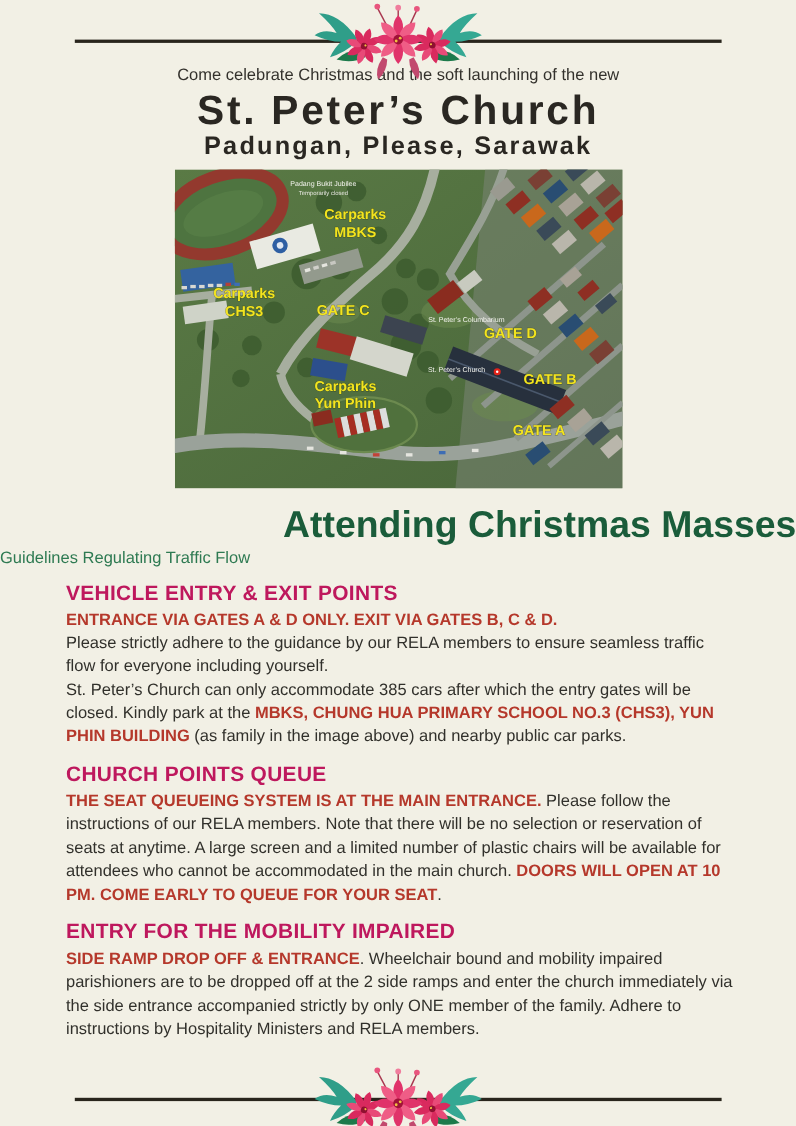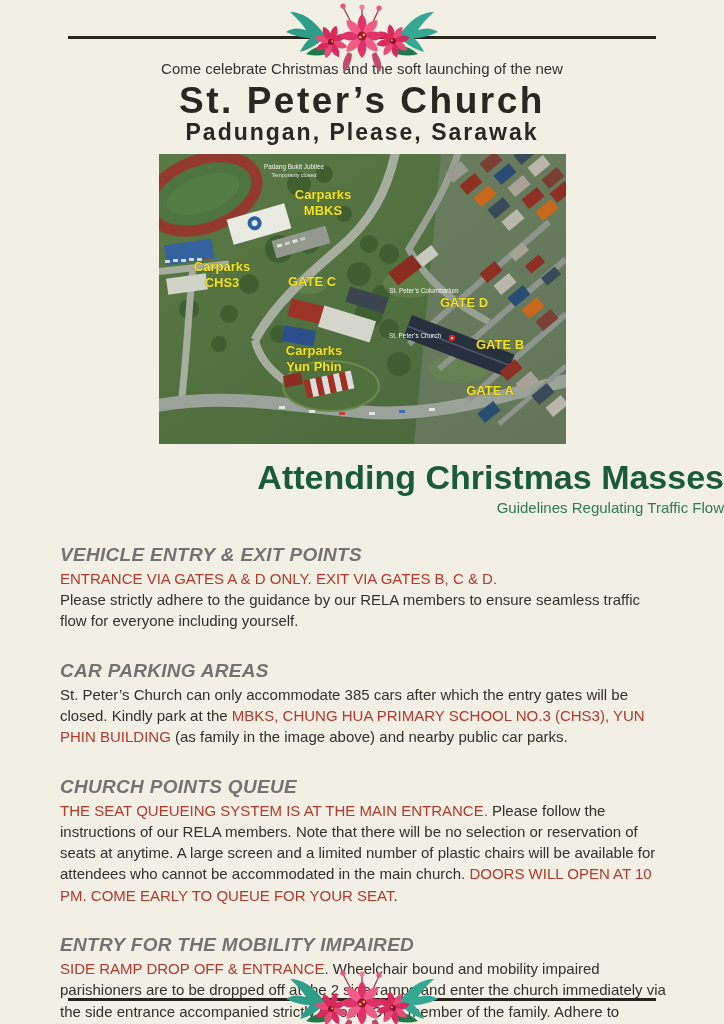--- a/index.html
+++ b/index.html
@@ -26,26 +26,26 @@
   .subtitle{font-size:23px;font-weight:bold;letter-spacing:2px;color:#2a2722;line-height:1.1;}
 
   .map-wrap{width:407px;margin:9px auto 16px;}
   svg.map{display:block;}
   .ylabel{font-weight:bold;font-size:13px;fill:#f3e41e;text-anchor:middle;
           paint-order:stroke;stroke:rgba(40,40,0,.45);stroke-width:.7px;}
   .wlabel{font-size:6.4px;fill:#f4f4ee;text-anchor:middle;}
   .wlabel2{font-size:5.4px;fill:#e8e8e2;text-anchor:middle;}
 
   .masses-title{font-size:34px;font-weight:bold;color:#1a5c3a;text-align:right;margin-top:12px;line-height:1.05;}
-  .masses-subtitle{font-size:15px;color:#2e7a52;text-align:right;margin-top:3px;}
+  .masses-subtitle{font-size:15px;color:#2e7a52;text-align:left;margin-top:3px;}
 
   main{width:607px;margin:6px 0 0 60px;}
-  section h3{font-size:19px;font-weight:bold;color:#737373;letter-spacing:.3px;margin:28px 0 2px;font-style:italic;}
+  section h3{font-size:19px;font-weight:bold;color:#be185d;letter-spacing:.3px;margin:13px 0 2px;}
   section p{font-size:15px;line-height:1.42;color:#31302b;margin:0;}
-  .red{color:#b5382b;font-weight:normal;}
+  .red{color:#b5382b;font-weight:bold;}
 </style>
 </head>
 <body>
 
 <svg width="0" height="0" style="position:absolute" aria-hidden="true">
   <defs>
     <g id="poinsettia">
 
       <path d="M-38,-4 Q-54,-26 -72,-26 Q-60,-15 -56,-8 Q-68,-12 -76,-6 Q-63,0 -52,0 Q-59,7 -62,14 Q-48,10 -38,0 Z" fill="#2f9e89"></path>
       <path d="M38,-4 Q54,-26 72,-26 Q60,-15 56,-8 Q68,-12 76,-6 Q63,0 52,0 Q59,7 62,14 Q48,10 38,0 Z" fill="#35a893"></path>
@@ -379,21 +379,20 @@
 
   <div class="masses-title">Attending Christmas Masses</div>
   <div class="masses-subtitle">Guidelines Regulating Traffic Flow</div>
 
   <main>
       <section>
         <h3>VEHICLE ENTRY &amp; EXIT POINTS</h3>
         <p><span class="red">ENTRANCE VIA GATES A &amp; D ONLY. EXIT VIA GATES B, C &amp; D.</span><br><span>Please strictly adhere to the guidance by our RELA members to ensure seamless traffic flow for everyone including yourself.</span></p>
       </section>
       <section>
-        <h3>CAR PARKING AREAS</h3>
         <p><span>St. Peter’s Church can only accommodate 385 cars after which the entry gates will be closed.  Kindly park at the </span><span class="red">MBKS, CHUNG HUA PRIMARY SCHOOL NO.3 (CHS3), YUN PHIN BUILDING</span><span> (as family in the image above) and nearby public car parks.</span></p>
       </section>
       <section>
         <h3>CHURCH POINTS QUEUE</h3>
         <p><span class="red">THE SEAT QUEUEING SYSTEM IS AT THE MAIN ENTRANCE.</span><span> Please follow the instructions of our RELA members. Note that there will be no selection or reservation of seats at anytime. A large screen and a limited number of plastic chairs will be available for attendees who cannot be accommodated in the main church. </span><span class="red">DOORS WILL OPEN AT 10 PM. COME EARLY TO QUEUE FOR YOUR SEAT</span><span>.</span></p>
       </section>
       <section>
         <h3>ENTRY FOR THE MOBILITY IMPAIRED</h3>
         <p><span class="red">SIDE RAMP DROP OFF &amp; ENTRANCE</span><span>. Wheelchair bound and mobility impaired parishioners are to be dropped off at the 2 side ramps and enter the church immediately via the side entrance accompanied strictly by only ONE member of the family.  Adhere to instructions by Hospitality Ministers and RELA members.</span></p>
       </section>

